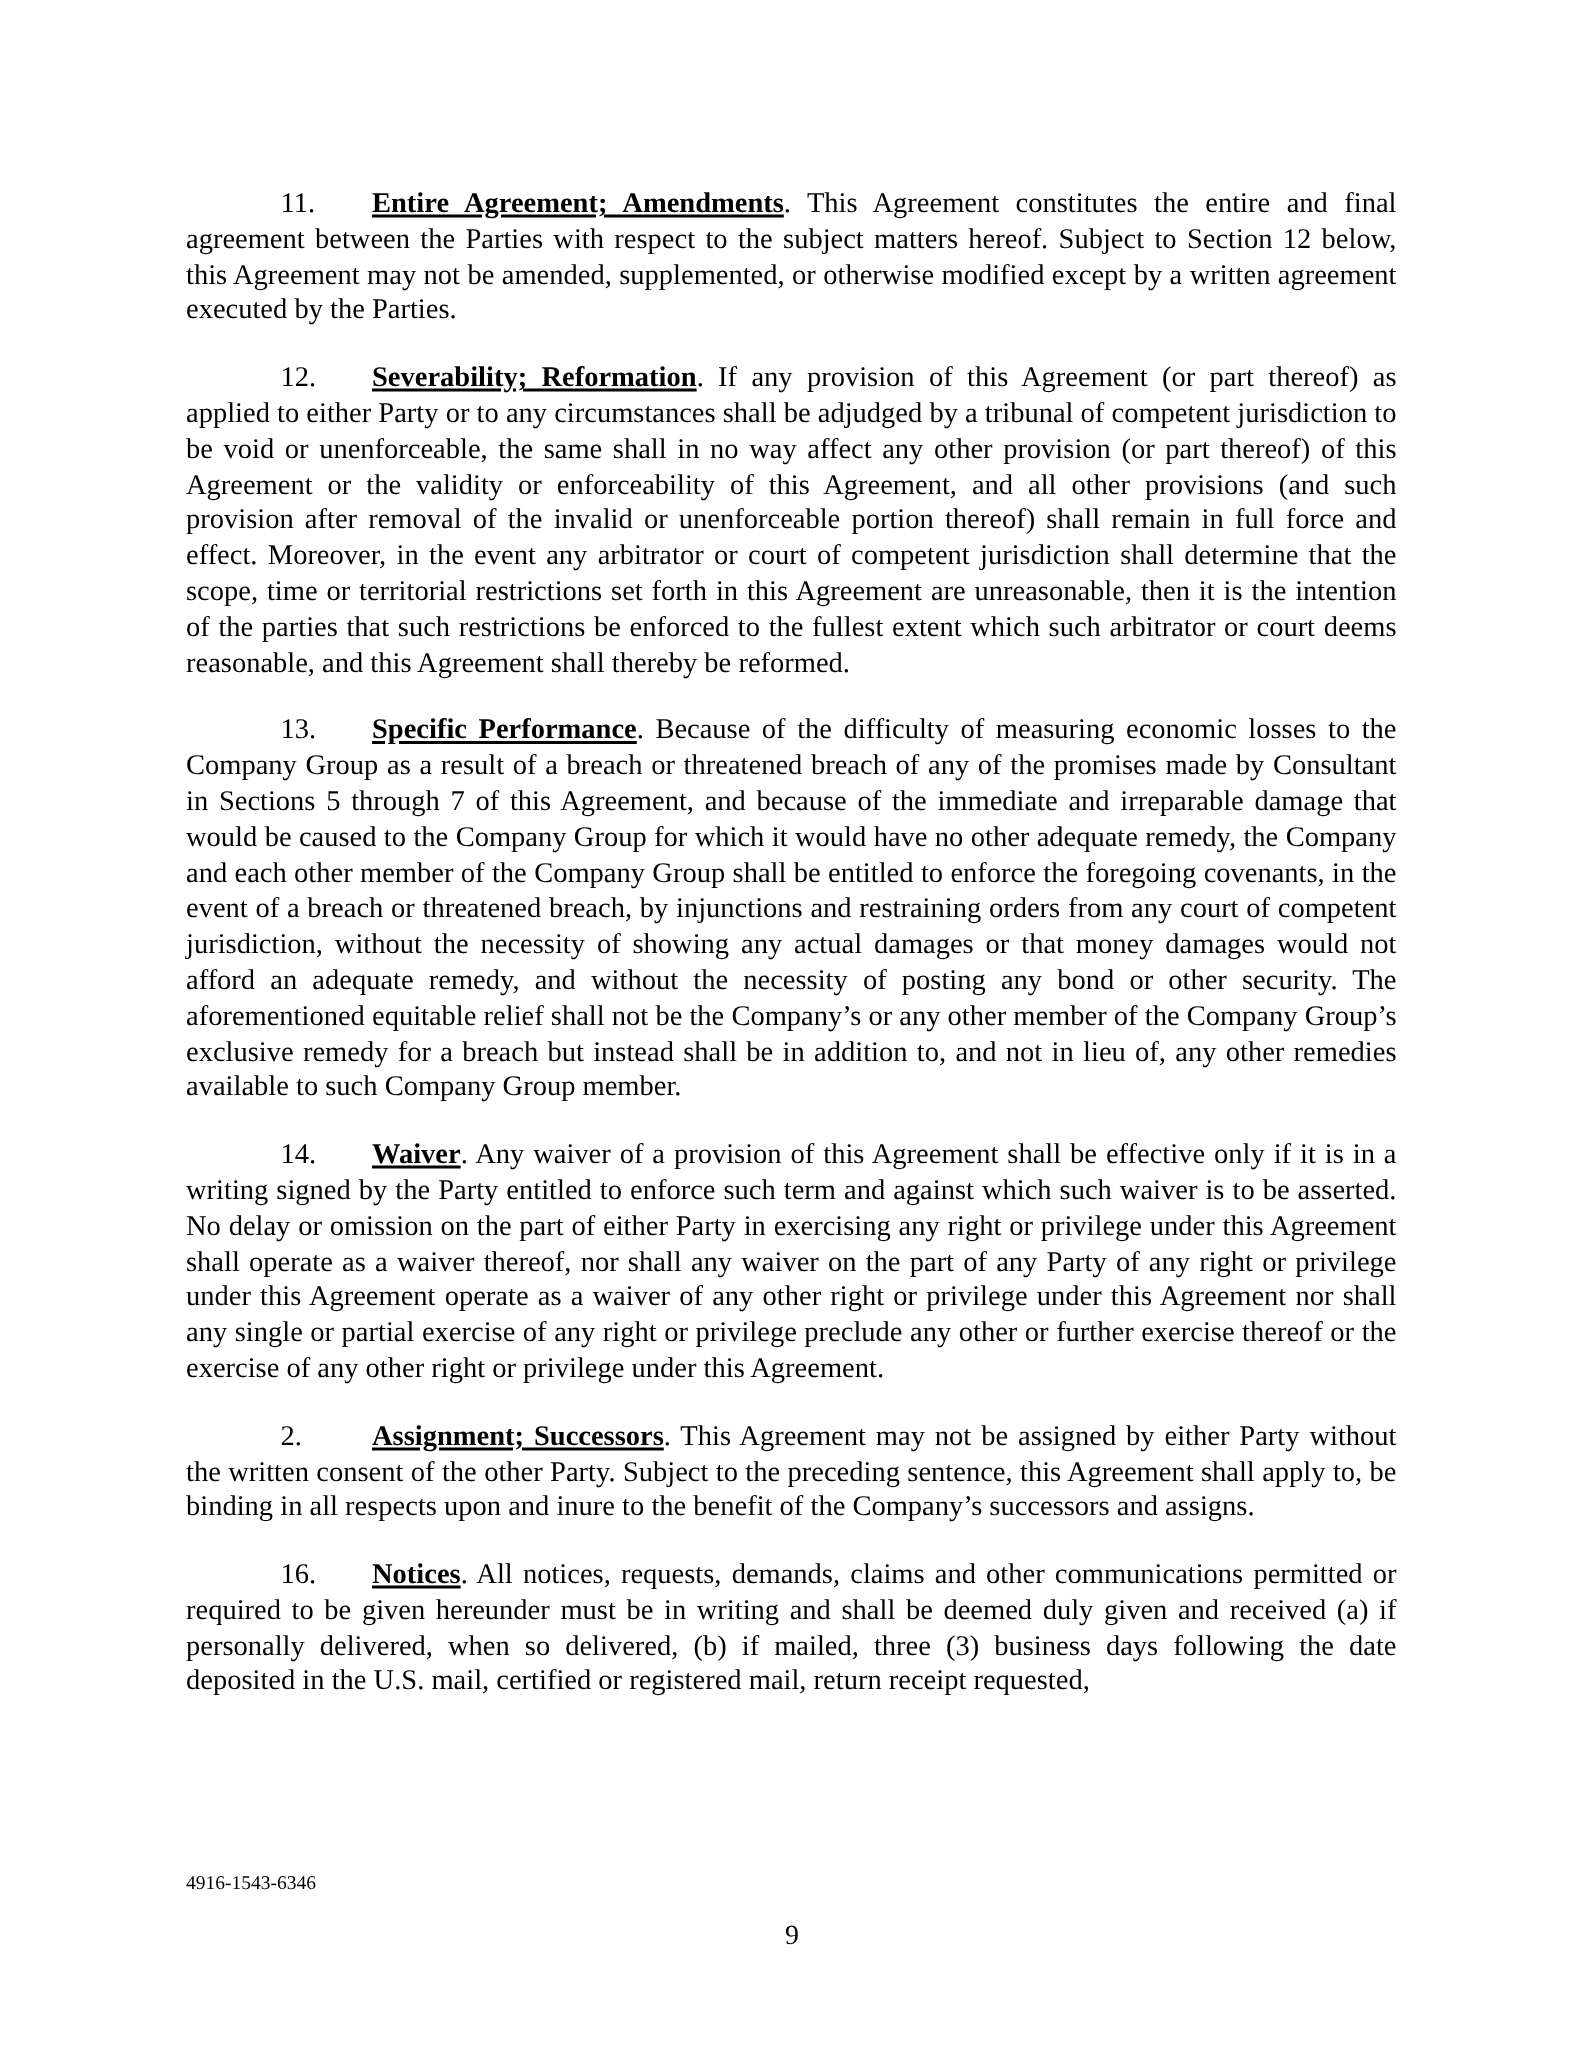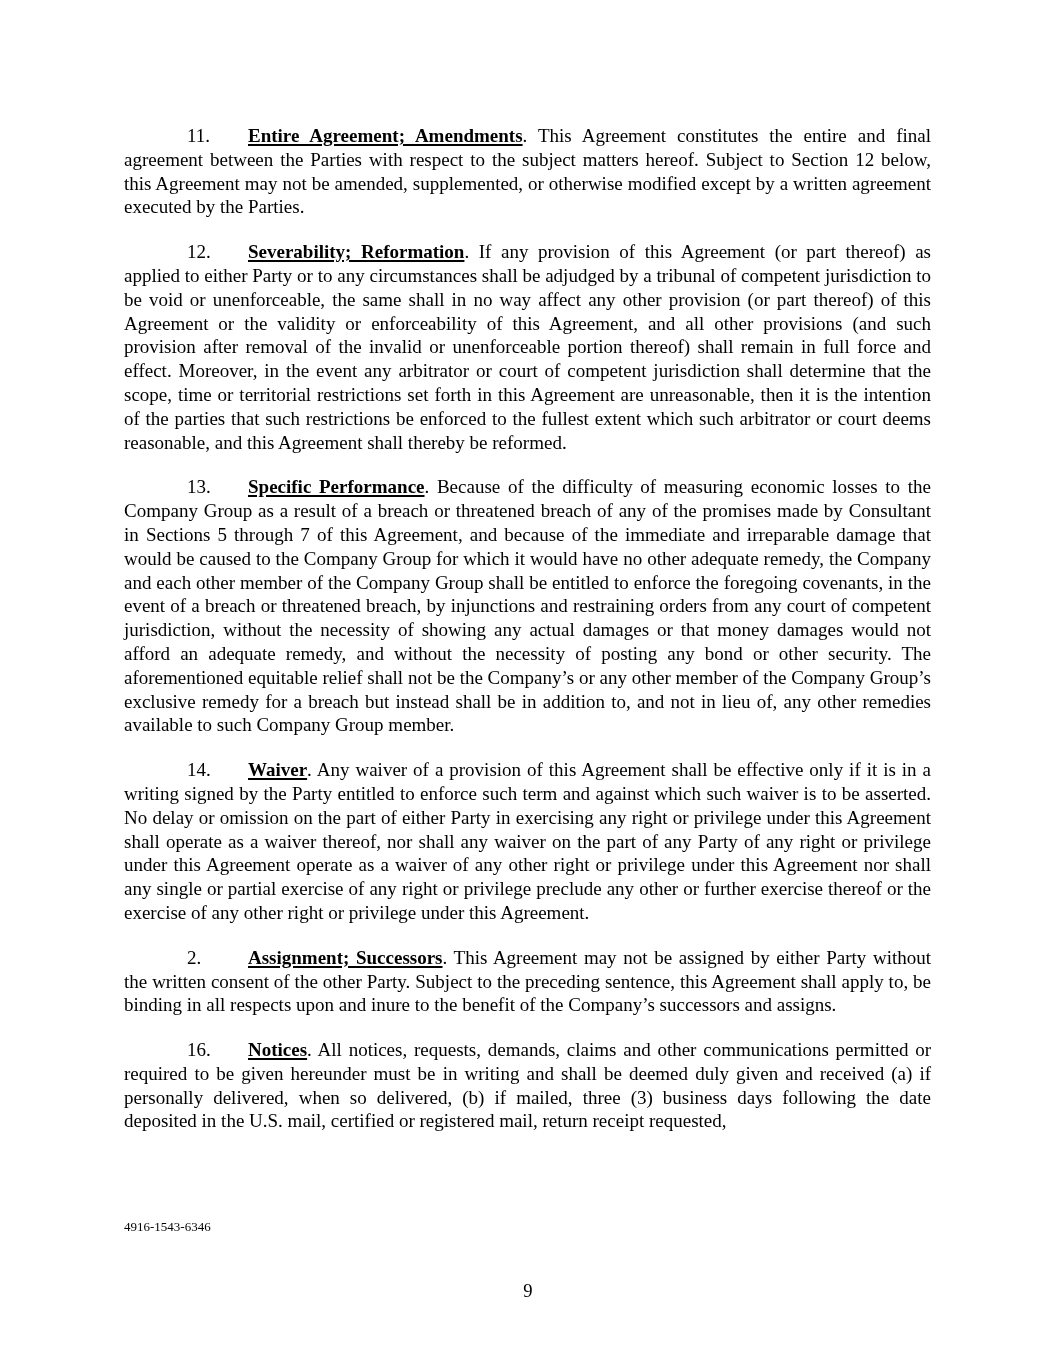--- a/index.html
+++ b/index.html
@@ -36,21 +36,21 @@
     }
     .sec-title {
       font-weight: bold;
       text-decoration: underline;
       text-decoration-thickness: 1.5px;
       text-underline-offset: 2px;
     }
     .footer-docid {
       position: absolute;
       left: 124px;
-      top: 1219px;
+      top: 1247px;
       font-size: 13px;
       line-height: 16px;
       text-align: center;
     }
     .footer-page {
       position: absolute;
       left: 518px;
       top: 1280px;
       width: 20px;
       text-align: center;

